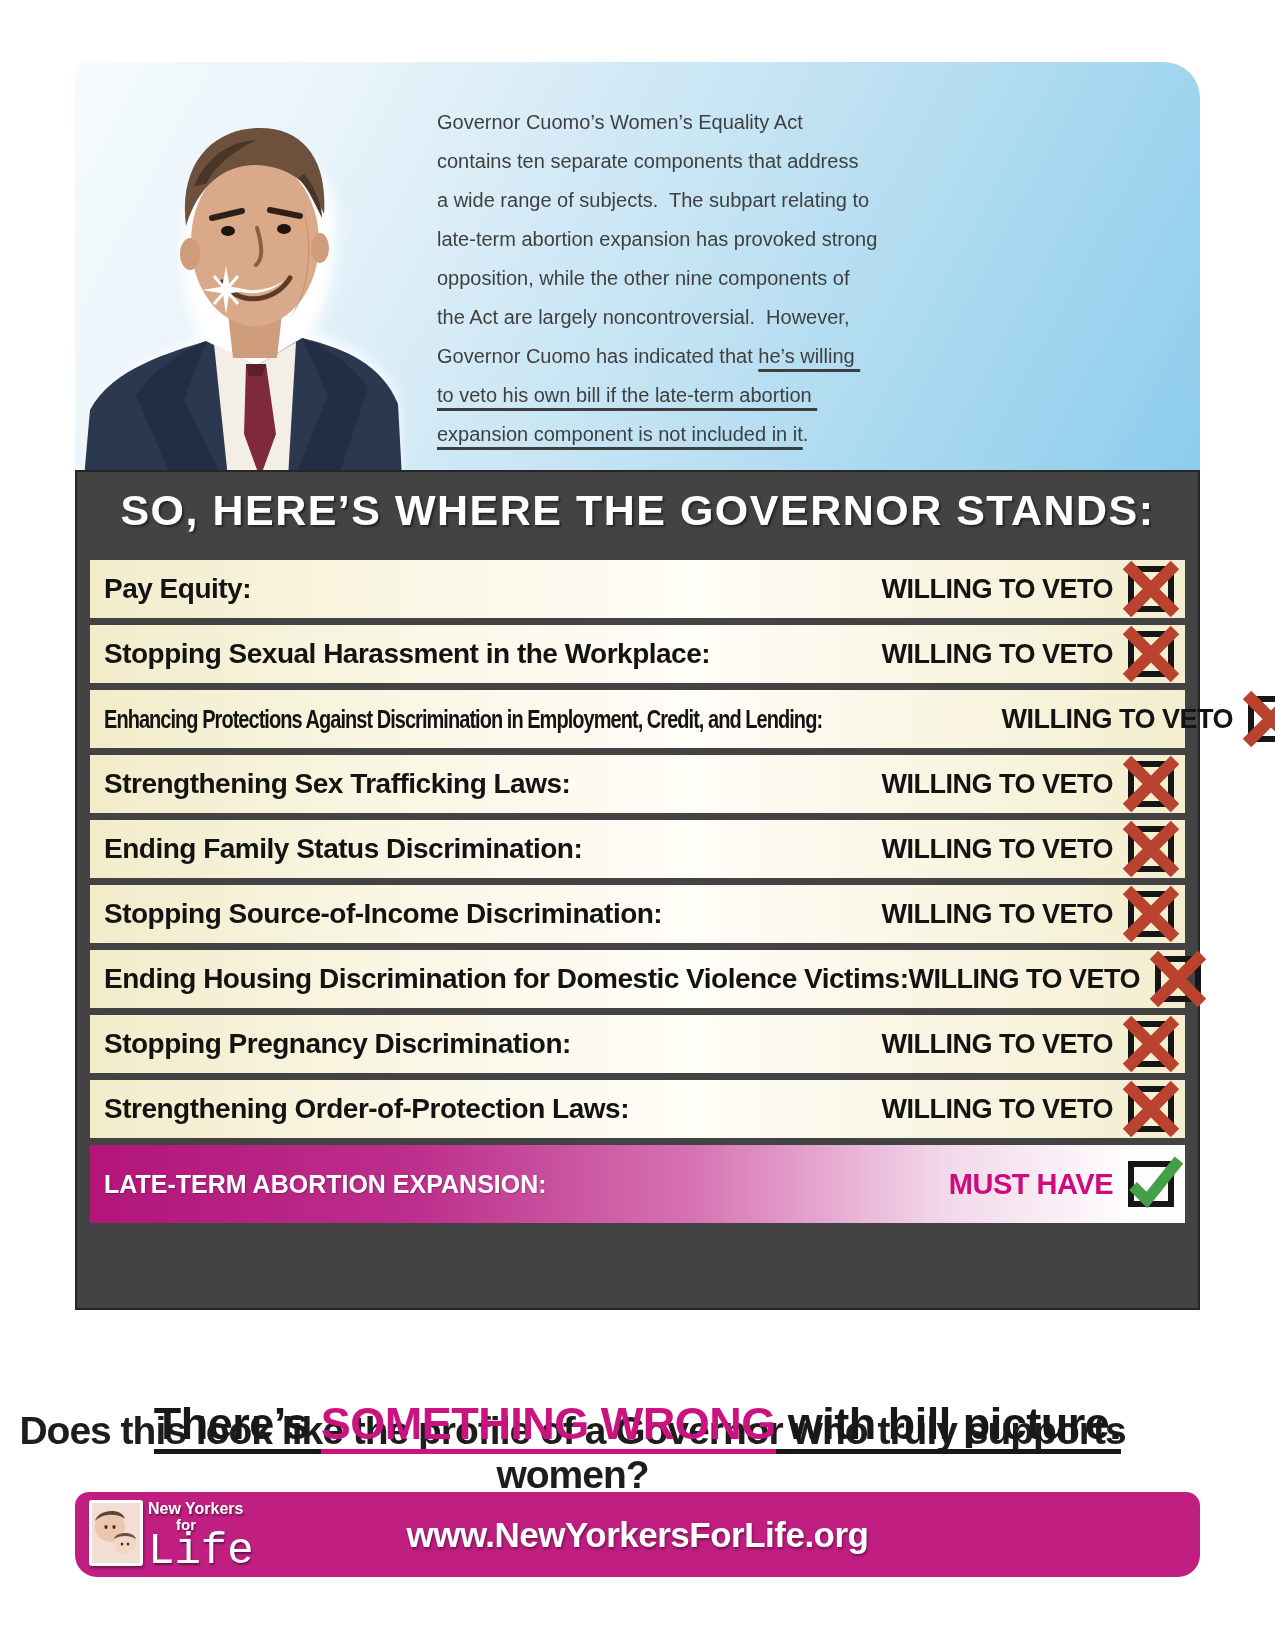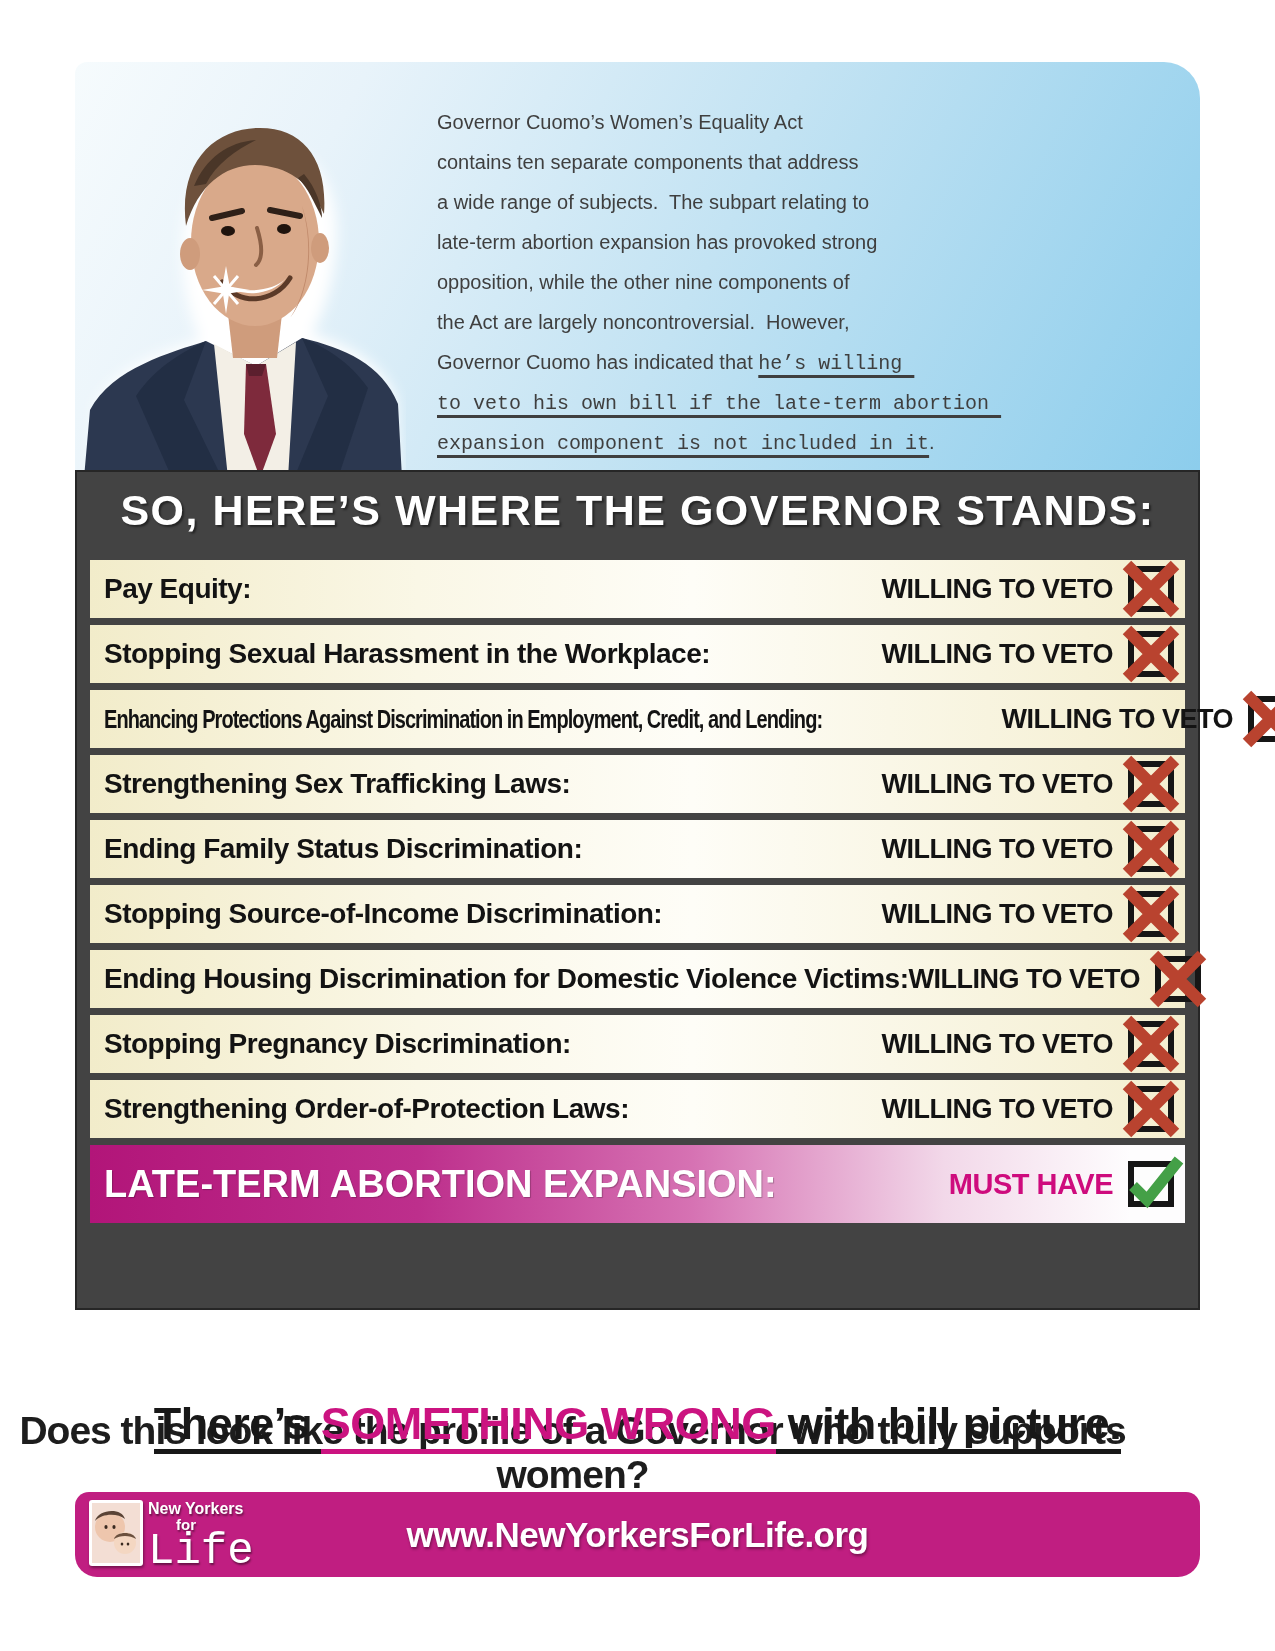--- a/index.html
+++ b/index.html
@@ -9,21 +9,21 @@
   
   .blue-box{
     position:absolute; left:75px; top:62px; width:1125px; height:416px;
     background:linear-gradient(118deg,#f6fbfd 0%,#e8f3fa 22%,#c3e3f3 55%,#8ccdec 100%);
     border-radius:12px 36px 0 0;
   }
   .portrait{ position:absolute; left:76px; top:66px; width:330px; height:412px; }
   .intro{ position:absolute; left:437px; top:103px; width:730px;
     font-size:20px; line-height:39px; color:#3f3f3f; }
   .intro .line{ white-space:pre; }
-  .intro .u{ text-decoration:underline; text-decoration-thickness:2.5px; text-underline-offset:6px;font-family:Liberation Mono, monospace; }
+  .intro .u{ text-decoration:underline; text-decoration-thickness:2.5px; text-underline-offset:6px; }
 
   
   .panel{
     position:absolute; left:75px; top:470px; width:1125px; height:840px;
     background:#434343; border:2px solid #262626; padding:12px 13px 0 13px;
   }
   .panel-title{
     text-align:center; color:#ffffff; font-weight:bold; font-size:43px;
     letter-spacing:1.5px; line-height:52px; margin-bottom:24px;
     text-shadow:2px 2px 2px rgba(0,0,0,.45); white-space:nowrap;
@@ -39,21 +39,21 @@
     transform:scaleX(0.8); transform-origin:left center; }
   .row-status{ font-weight:bold; font-size:27px; color:#131313;
     letter-spacing:-0.5px; white-space:nowrap; margin-right:14px; }
   .checkbox{ width:48px; height:48px; flex:0 0 48px; }
   .checkbox svg{ overflow:visible; display:block; }
 
   .row.highlight{
     height:78px; margin-top:6px; margin-bottom:0;
     background:linear-gradient(90deg,#b21579 0%,#bd2f8c 30%,#d672b3 55%,#f2d8e9 78%,#fefdfe 95%);
   }
-  .row.highlight .row-label{ color:#ffffff; font-size:38px; letter-spacing:0;
+  .row.highlight .row-label{ color:#ffffff; font-size:25px; letter-spacing:0;
     text-shadow:1px 1px 1px rgba(0,0,0,.25); }
   .row.highlight .row-status{ color:#ce0b7d; font-size:29px; }
 
   
   .question{
     position:absolute; left:0; top:1409px; width:1145px; text-align:center;
     font-size:39px; font-weight:bold; letter-spacing:-1px; color:#1d1d1d;
   }
   .tagline{
     position:absolute; left:0; top:1398px; width:1275px; text-align:center;

